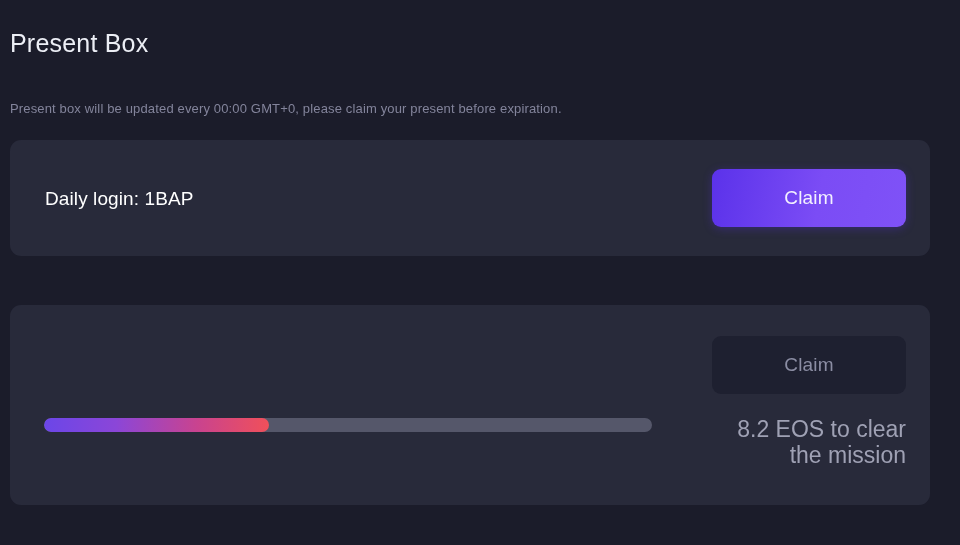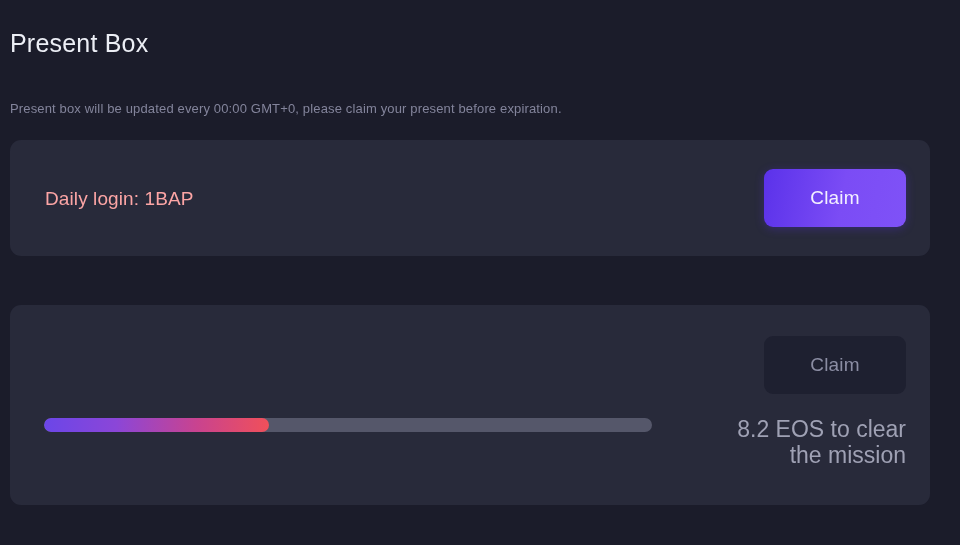--- a/index.html
+++ b/index.html
@@ -57,30 +57,30 @@
   }
   .card-daily  { top: 140px; height: 116px; }
   .card-bet    { top: 305px; height: 200px; }
 
   .card-label {
     position: absolute;
     left: 35px;
     font-size: 19px;
     font-weight: 400;
     letter-spacing: 0.1px;
-    color: #fca5a5;
+    color: #ffffff;
     white-space: nowrap;
   }
   .card-daily .card-label { top: 48px; }
   .card-bet   .card-label { top: 46px; }
 
   
   .claim-btn {
     position: absolute;
-    width: 142px;
+    width: 194px;
     height: 58px;
     border: none;
     border-radius: 9px;
     font-family: "Liberation Sans", sans-serif;
     font-size: 19px;
     font-weight: 400;
     letter-spacing: 0.2px;
     padding: 0;
     cursor: pointer;
     display: flex;

